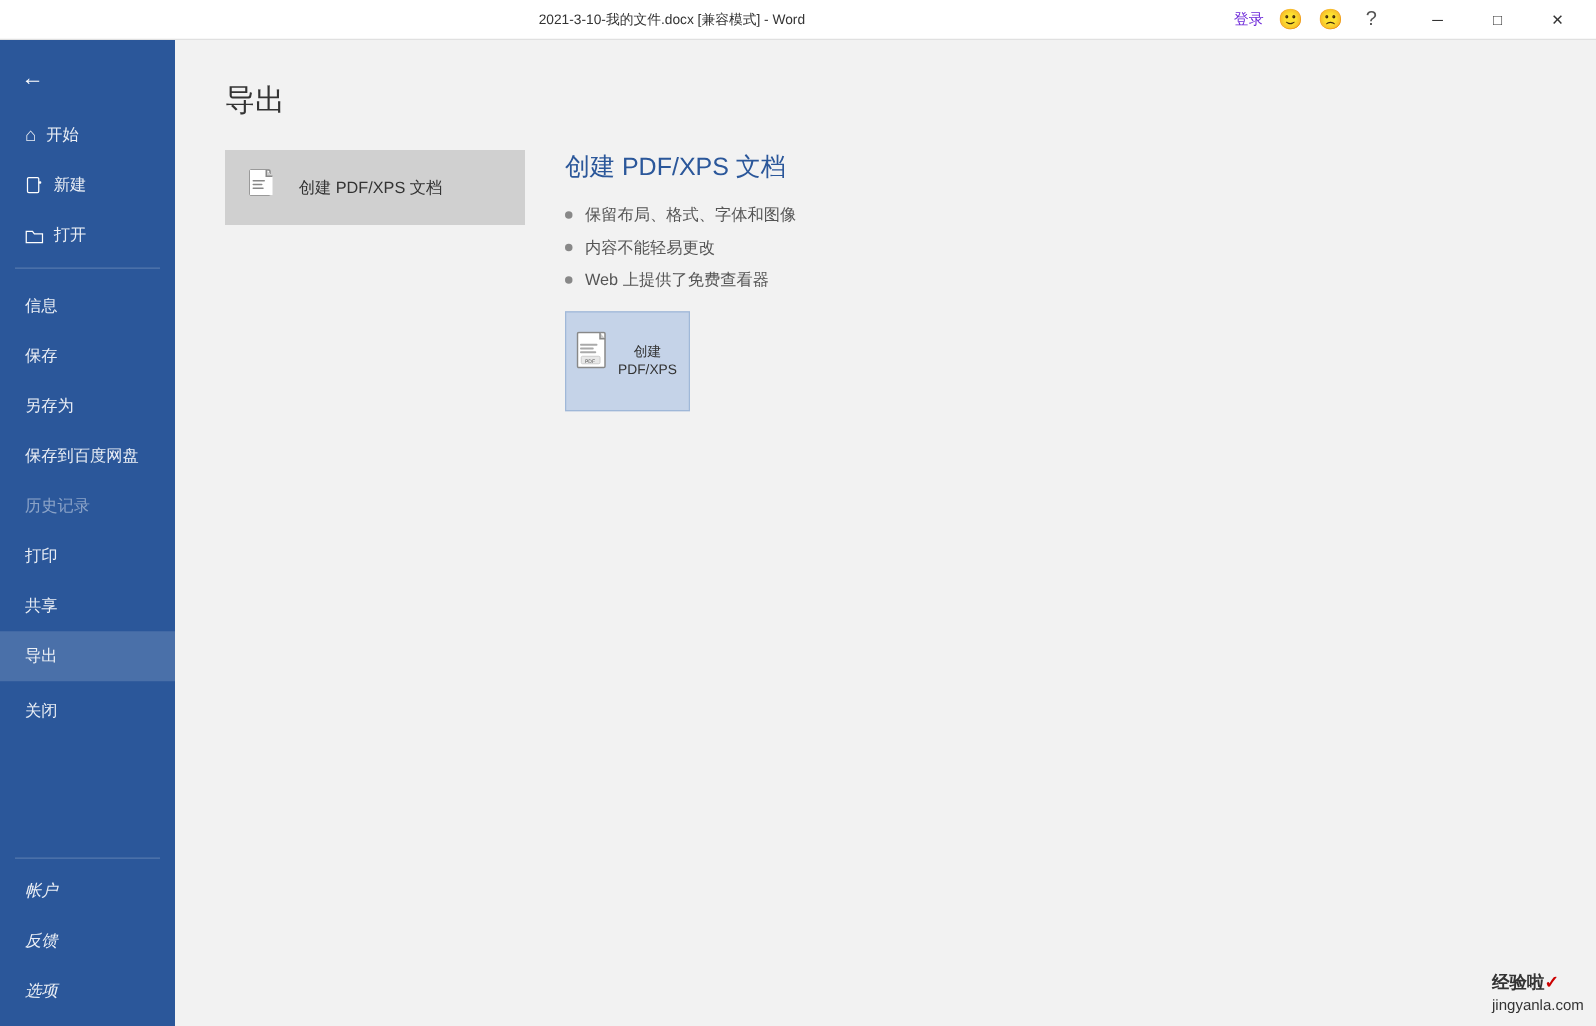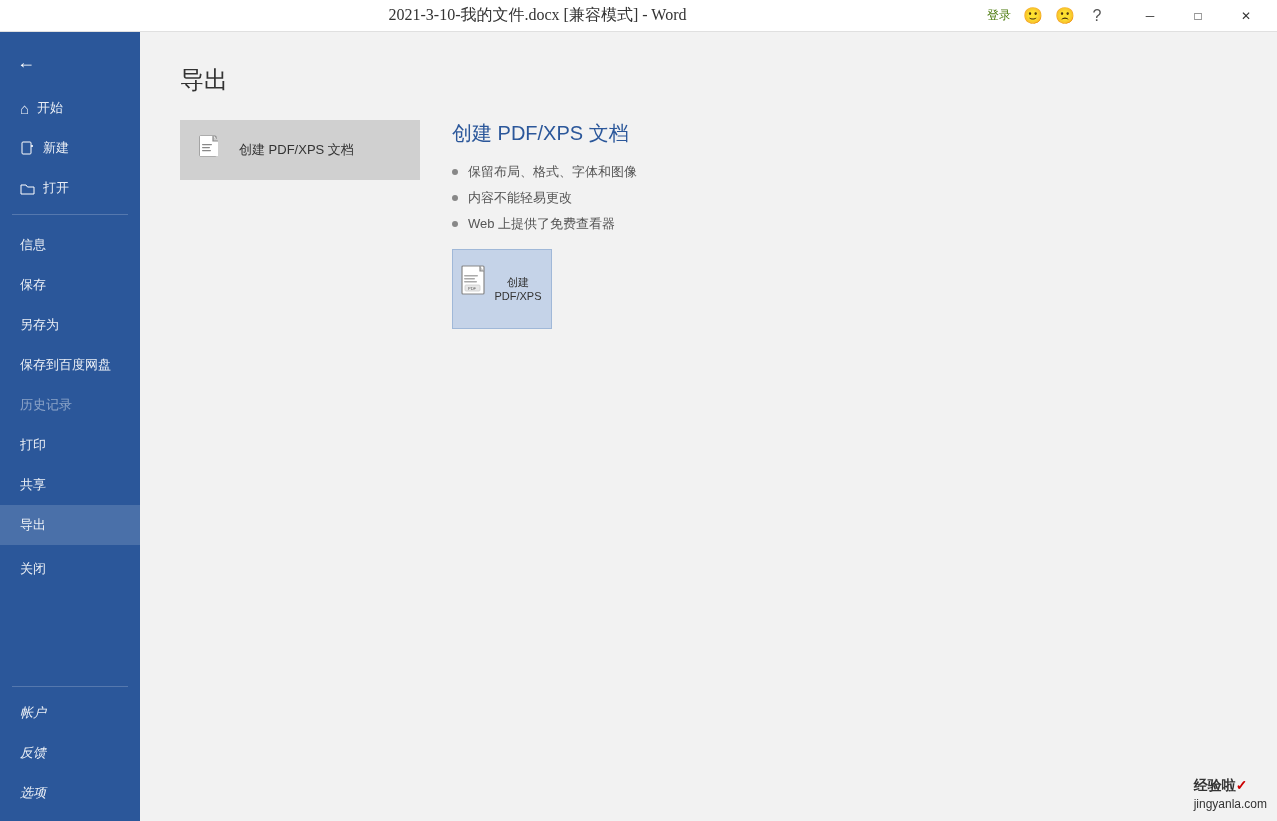--- a/index.html
+++ b/index.html
@@ -17,35 +17,34 @@
       background: #fff;
       display: flex;
       align-items: center;
       justify-content: space-between;
       padding: 0 8px;
       border-bottom: 1px solid #e0e0e0;
     }
     .titlebar-title {
       flex: 1;
       text-align: center;
-      font-size: 16px;
-      color: #333;
-      font-family: Liberation Serif, serif;
+      font-size: 11px;
+      color: #333;
     }
     .titlebar-left {
       width: 80px;
     }
     .titlebar-right {
       display: flex;
       align-items: center;
       gap: 12px;
     }
     .titlebar-login {
       font-size: 12px;
-      color: #4d7c0f;
+      color: #6d28d9;
       cursor: pointer;
     }
     .titlebar-icon {
       font-size: 16px;
       color: #555;
       cursor: pointer;
       width: 20px;
       text-align: center;
     }
     .titlebar-controls {

